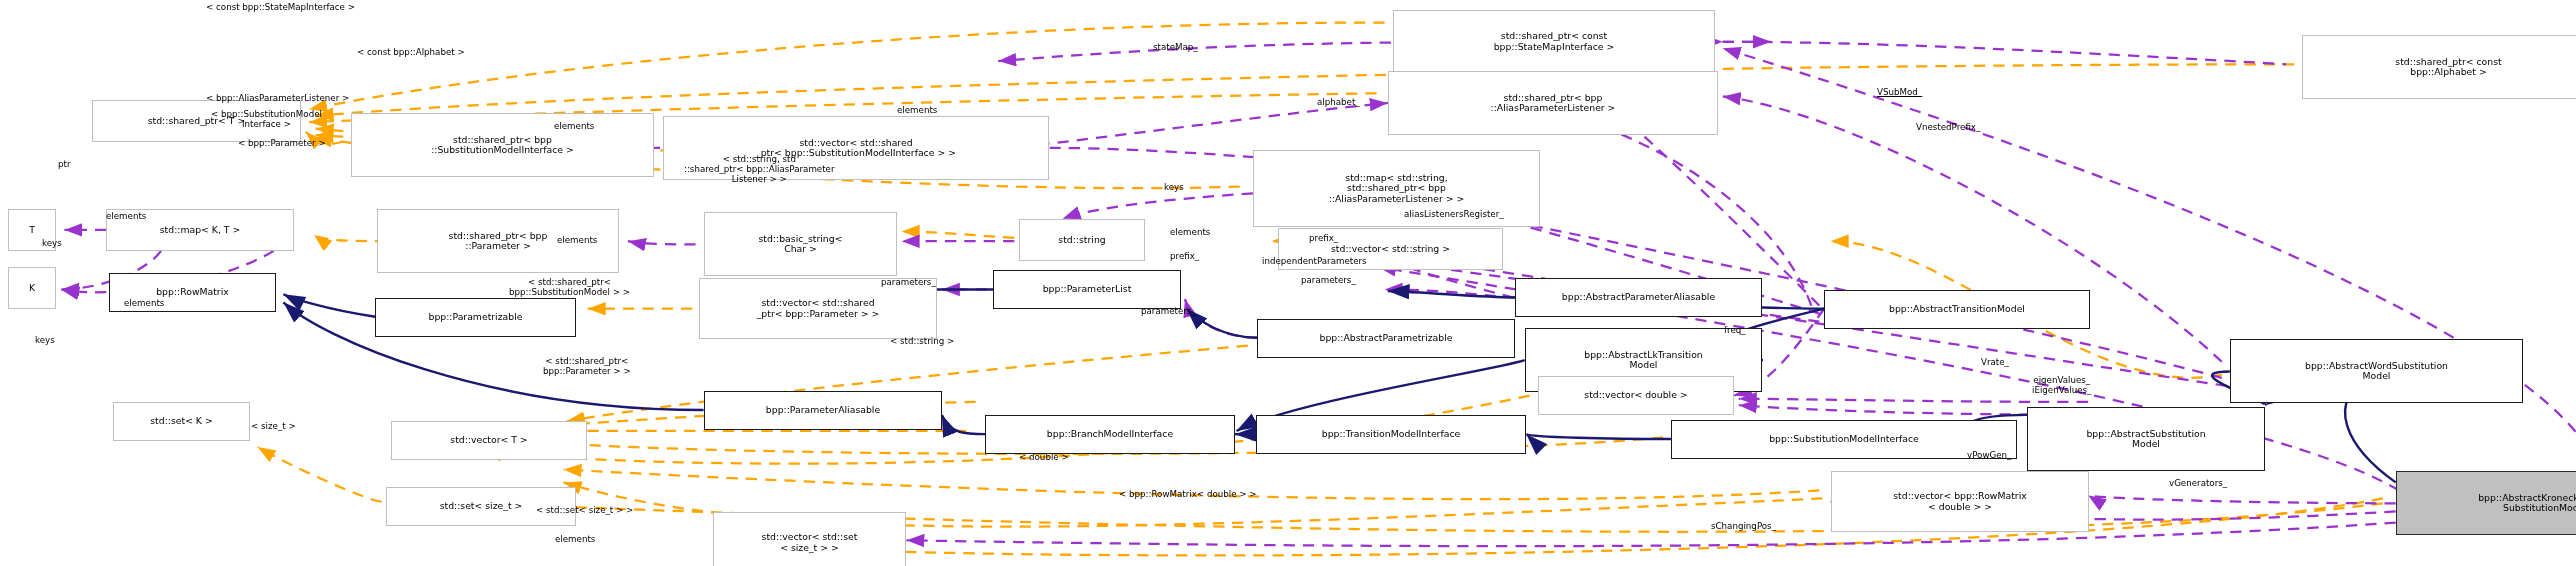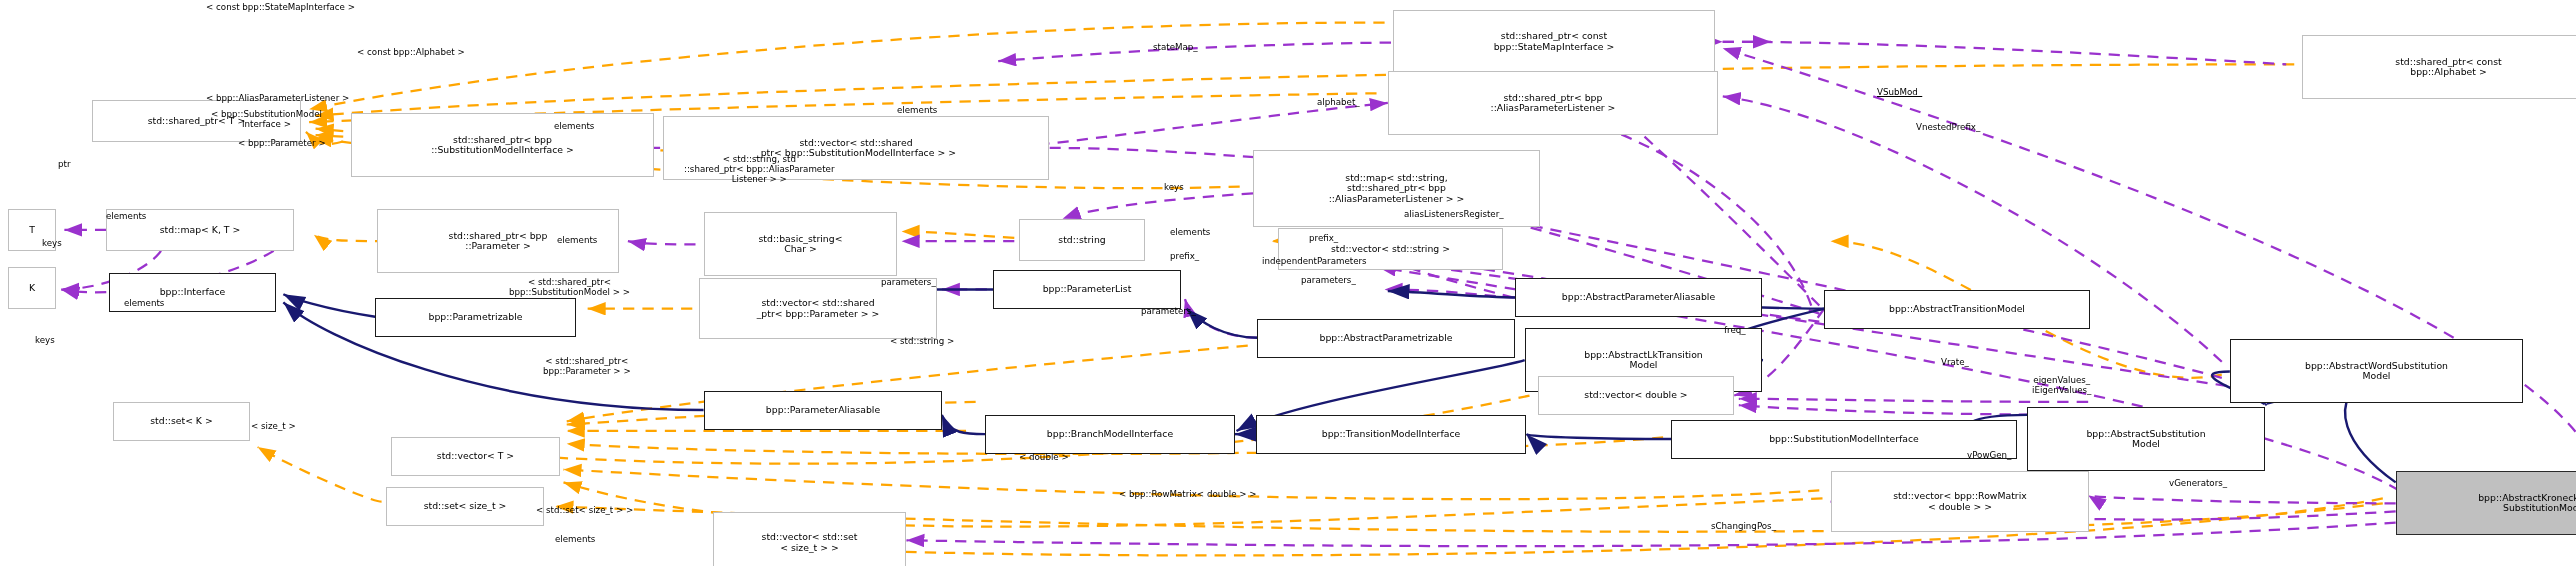--- a/index.html
+++ b/index.html
@@ -128,44 +128,44 @@
 ::AliasParameterListener &gt; &gt;</div>
       <div class="node n-grey" style="left: 377px; top: 209px; width: 242px; min-height: 64px;">std::shared_ptr&lt; bpp
 ::Parameter &gt;</div>
       <div class="node n-grey" style="left: 704px; top: 212px; width: 193px; min-height: 64px;">std::basic_string&lt;
 Char &gt;</div>
       <div class="node n-grey" style="left: 1019px; top: 219px; width: 126px; min-height: 42px;">std::string</div>
       <div class="node n-grey" style="left: 106px; top: 209px; width: 188px; min-height: 42px;">std::map&lt; K, T &gt;</div>
       <div class="node n-grey" style="left: 8px; top: 209px; width: 48px; min-height: 42px;">T</div>
       <div class="node n-grey" style="left: 1261px; top: 228px; width: 225px; min-height: 42px; margin-left: 17px;">std::vector&lt; std::string &gt;</div>
       <div class="node n-grey" style="left: 8px; top: 267px; width: 48px; min-height: 42px;">K</div>
-      <div class="node n-black" style="left: 109px; top: 273px; width: 167px; min-height: 39px;">bpp::Interface</div>
+      <div class="node n-black" style="left: 109px; top: 273px; width: 167px; min-height: 39px;">bpp::RowMatrix</div>
       <div class="node n-black" style="left: 375px; top: 298px; width: 201px; min-height: 39px;">bpp::Parametrizable</div>
       <div class="node n-black" style="left: 993px; top: 270px; width: 188px; min-height: 39px;">bpp::ParameterList</div>
       <div class="node n-black" style="left: 1515px; top: 278px; width: 247px; min-height: 39px;">bpp::AbstractParameterAliasable</div>
       <div class="node n-black" style="left: 1824px; top: 290px; width: 266px; min-height: 39px;">bpp::AbstractTransitionModel</div>
       <div class="node n-grey" style="left: 699px; top: 278px; width: 238px; min-height: 61px;">std::vector&lt; std::shared
 _ptr&lt; bpp::Parameter &gt; &gt;</div>
       <div class="node n-black" style="left: 2230px; top: 339px; width: 293px; min-height: 64px;">bpp::AbstractWordSubstitution
 Model</div>
       <div class="node n-black" style="left: 1257px; top: 319px; width: 258px; min-height: 39px;">bpp::AbstractParametrizable</div>
       <div class="node n-black" style="left: 1525px; top: 328px; width: 237px; min-height: 64px;">bpp::AbstractLkTransition
 Model</div>
       <div class="node n-grey" style="left: 1538px; top: 376px; width: 196px; min-height: 39px;">std::vector&lt; double &gt;</div>
       <div class="node n-black" style="left: 704px; top: 391px; width: 238px; min-height: 39px;">bpp::ParameterAliasable</div>
-      <div class="node n-grey" style="left: 391px; top: 437px; width: 169px; min-height: 39px;">std::vector&lt; T &gt;</div>
+      <div class="node n-grey" style="left: 391px; top: 421px; width: 196px; min-height: 39px;">std::vector&lt; T &gt;</div>
       <div class="node n-grey" style="left: 113px; top: 402px; width: 137px; min-height: 39px;">std::set&lt; K &gt;</div>
       <div class="node n-black" style="left: 2027px; top: 383px; width: 238px; min-height: 64px; margin-top: 24px;">bpp::AbstractSubstitution
 Model</div>
       <div class="node n-black" style="left: 985px; top: 415px; width: 250px; min-height: 39px;">bpp::BranchModelInterface</div>
       <div class="node n-black" style="left: 1256px; top: 415px; width: 270px; min-height: 39px;">bpp::TransitionModelInterface</div>
       <div class="node n-black" style="left: 1671px; top: 420px; width: 346px; min-height: 39px;">bpp::SubstitutionModelInterface</div>
       <div class="node n-grey" style="left: 1831px; top: 471px; width: 258px; min-height: 61px;">std::vector&lt; bpp::RowMatrix
 &lt; double &gt; &gt;</div>
-      <div class="node n-grey" style="left: 386px; top: 487px; width: 158px; min-height: 39px;">std::set&lt; size_t &gt;</div>
+      <div class="node n-grey" style="left: 386px; top: 487px; width: 190px; min-height: 39px;">std::set&lt; size_t &gt;</div>
       <div class="node n-grey" style="left: 713px; top: 512px; width: 193px; min-height: 61px;">std::vector&lt; std::set
 &lt; size_t &gt; &gt;</div>
       <div class="node n-self" style="left: 2396px; top: 471px; width: 298px; min-height: 64px;">bpp::AbstractKroneckerWord
 SubstitutionModel</div>
     </div>
   <div id="label-host">
       <div class="elabel" style="left: 206px; top: 1.6px;">&lt; const bpp::StateMapInterface &gt;</div>
       <div class="elabel" style="left: 1153px; top: 42px;">stateMap_</div>
       <div class="elabel" style="left: 357px; top: 47px;">&lt; const bpp::Alphabet &gt;</div>
       <div class="elabel" style="left: 206px; top: 93px;">&lt; bpp::AliasParameterListener &gt;</div>
@@ -190,21 +190,21 @@
       <div class="elabel" style="left: 1262px; top: 256px;">independentParameters</div>
       <div class="elabel" style="left: 42px; top: 238px;">keys</div>
       <div class="elabel" style="left: 1301px; top: 275px;">parameters_</div>
       <div class="elabel" style="left: 35px; top: 335px;">keys</div>
       <div class="elabel" style="left: 124px; top: 298px;">elements</div>
       <div class="elabel" style="left: 509px; top: 277px;">&lt; std::shared_ptr&lt;
 bpp::SubstitutionModel &gt; &gt;</div>
       <div class="elabel" style="left: 881px; top: 277px;">parameters_</div>
       <div class="elabel" style="left: 1141px; top: 306px;">parameters_</div>
       <div class="elabel" style="left: 1724px; top: 325px;">freq_</div>
-      <div class="elabel" style="left: 1941px; top: 357px;">Vrate_</div>
+      <div class="elabel" style="left: 1981px; top: 357px;">Vrate_</div>
       <div class="elabel" style="left: 543px; top: 356px;">&lt; std::shared_ptr&lt;
 bpp::Parameter &gt; &gt;</div>
       <div class="elabel" style="left: 890px; top: 336px;">&lt; std::string &gt;</div>
       <div class="elabel" style="left: 2032px; top: 375px;">eigenValues_
 iEigenValues_</div>
       <div class="elabel" style="left: 251px; top: 421px;">&lt; size_t &gt;</div>
       <div class="elabel" style="left: 1019px; top: 452px;">&lt; double &gt;</div>
       <div class="elabel" style="left: 1967px; top: 450px;">vPowGen_</div>
       <div class="elabel" style="left: 2169px; top: 478px;">vGenerators_</div>
       <div class="elabel" style="left: 1111px; top: 489px; margin-left: 8px;">&lt; bpp::RowMatrix&lt; double &gt; &gt;</div>

